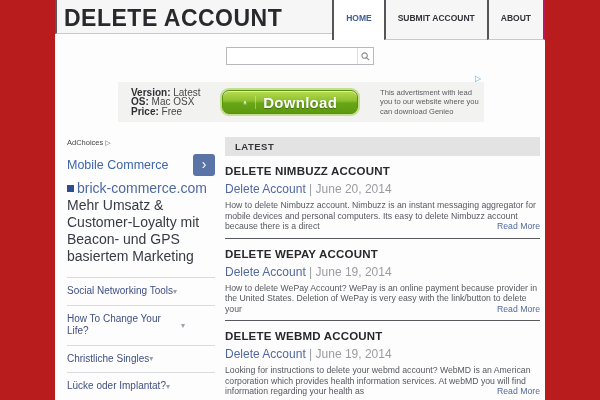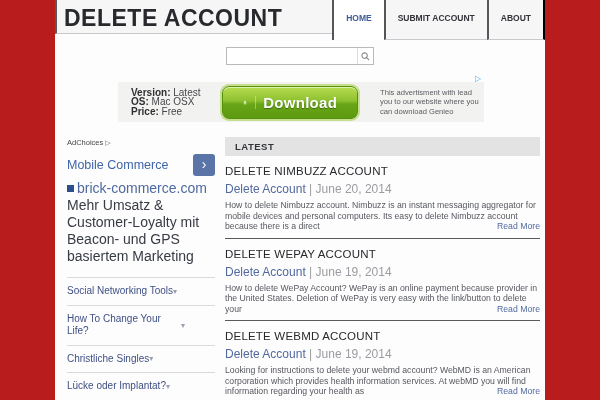--- a/index.html
+++ b/index.html
@@ -8,37 +8,37 @@
   .page{position:absolute;left:55px;top:0;width:490px;height:400px;background:#fdfdfd;}
 
   
   .header{position:absolute;left:0;top:0;width:100%;height:34px;background:#f6f6f7;
           border-bottom:1px solid #c9c9cd;border-left:2px solid #58595d;}
   .site-title{margin:0;padding:5px 0 0 7px;font-size:23px;font-weight:800;color:#28292c;letter-spacing:.5px;}
   .nav{position:absolute;top:0;right:0;height:40px;display:flex;z-index:3;}
   .nav-tab{height:40px;display:flex;align-items:flex-start;justify-content:center;
            padding:13px 12px 0 12px;font-size:8.5px;font-weight:bold;color:#33343a;
            background:#f6f6f7;border-left:2px solid #55565a;border-bottom:1px solid #c9c9cd;cursor:pointer;}
-  .nav-tab:last-child{border-right:2px solid #000000;}
+  .nav-tab:last-child{border-right:2px solid #be185d;}
   .nav-tab.active{background:#ffffff;color:#3d5c99;border-bottom:none;}
 
   
   .search-row{position:absolute;left:0;top:34px;width:100%;height:44px;background:#fdfdfd;
               display:flex;align-items:center;justify-content:center;}
   .search-box{width:148px;height:18px;background:#fff;border:1px solid #b9b9bd;display:flex;}
   .search-input{flex:1;border:none;outline:none;background:transparent;font-size:9px;padding:0 4px;color:#333;}
   .search-icon-box{width:16px;border-left:1px solid #dddde1;display:flex;align-items:center;justify-content:center;}
 
   
   .banner-ad{position:absolute;left:63px;top:82px;width:366px;height:40px;background:#f2f2f1;
              display:flex;align-items:center;}
   .ad-triangle{position:absolute;left:420px;top:75px;font-size:8px;color:#58abe4;line-height:8px;}
   .ad-specs{margin-left:13px;width:72px;font-size:10px;line-height:9.6px;color:#46474b;}
   .ad-specs b{color:#2f3033;}
-  .dl-button{margin-left:20px;width:137px;height:33px;border-radius:7px;cursor:pointer;
+  .dl-button{margin-left:20px;width:137px;height:24px;border-radius:7px;cursor:pointer;
              background:linear-gradient(#b9dc51 0%,#8cc02f 45%,#68a517 55%,#5d9a10 100%);
              border:1px solid #55930f;box-shadow:0 0 0 2px #c6de8d, inset 0 1px 0 rgba(255,255,255,.55);
              display:flex;align-items:center;justify-content:center;}
   .dl-icon{width:13px;height:13px;margin-right:7px;padding-right:8px;border-right:1px solid rgba(255,255,255,.35);}
   .dl-label{font-size:15px;font-weight:800;color:#fff;letter-spacing:.3px;
             text-shadow:0 1px 1px rgba(0,0,0,.35);}
   .ad-desc{margin-left:22px;width:105px;font-size:7.6px;line-height:9.4px;color:#5b5c60;}
 
   
   .columns{position:absolute;left:0;top:130px;width:100%;display:flex;}
@@ -58,21 +58,21 @@
   .side-links li{border-bottom:1px solid #d9dade;padding:7px 2px 7px 0;display:flex;
                  align-items:center;cursor:pointer;}
   .side-link-label{font-size:10px;line-height:12.5px;color:#3f4f85;max-width:114px;}
   .chev{color:#9aa0ae;font-size:8px;flex:none;}
 
   
   .main{width:315px;margin-left:10px;flex:none;}
   .latest-bar{margin-top:7px;height:19px;background:#e3e3e3;display:flex;align-items:center;}
   .latest-label{padding-left:10px;font-size:9.5px;font-weight:bold;color:#33353a;letter-spacing:.5px;}
   .post{padding:9px 0 6px 0;border-bottom:1px solid #595a5e;overflow:hidden;}
-  .post-title{margin:0;font-size:11.5px;font-weight:400;color:#27292c;letter-spacing:.2px;cursor:pointer;}
+  .post-title{margin:0;font-size:11.5px;font-weight:700;color:#27292c;letter-spacing:.2px;cursor:pointer;}
   .post-meta{margin-top:5px;font-size:12px;color:#9b9ca1;}
   .post-author{color:#51699f;cursor:pointer;}
   .post-excerpt{margin:4px 0 0 0;font-size:8.7px;line-height:10.5px;color:#56585f;}
   .read-more{float:right;color:#51699f;font-size:8.7px;cursor:pointer;margin-left:8px;}
 </style>
 </head>
 <body>
 
 <div class="stage">
   <div class="page">

